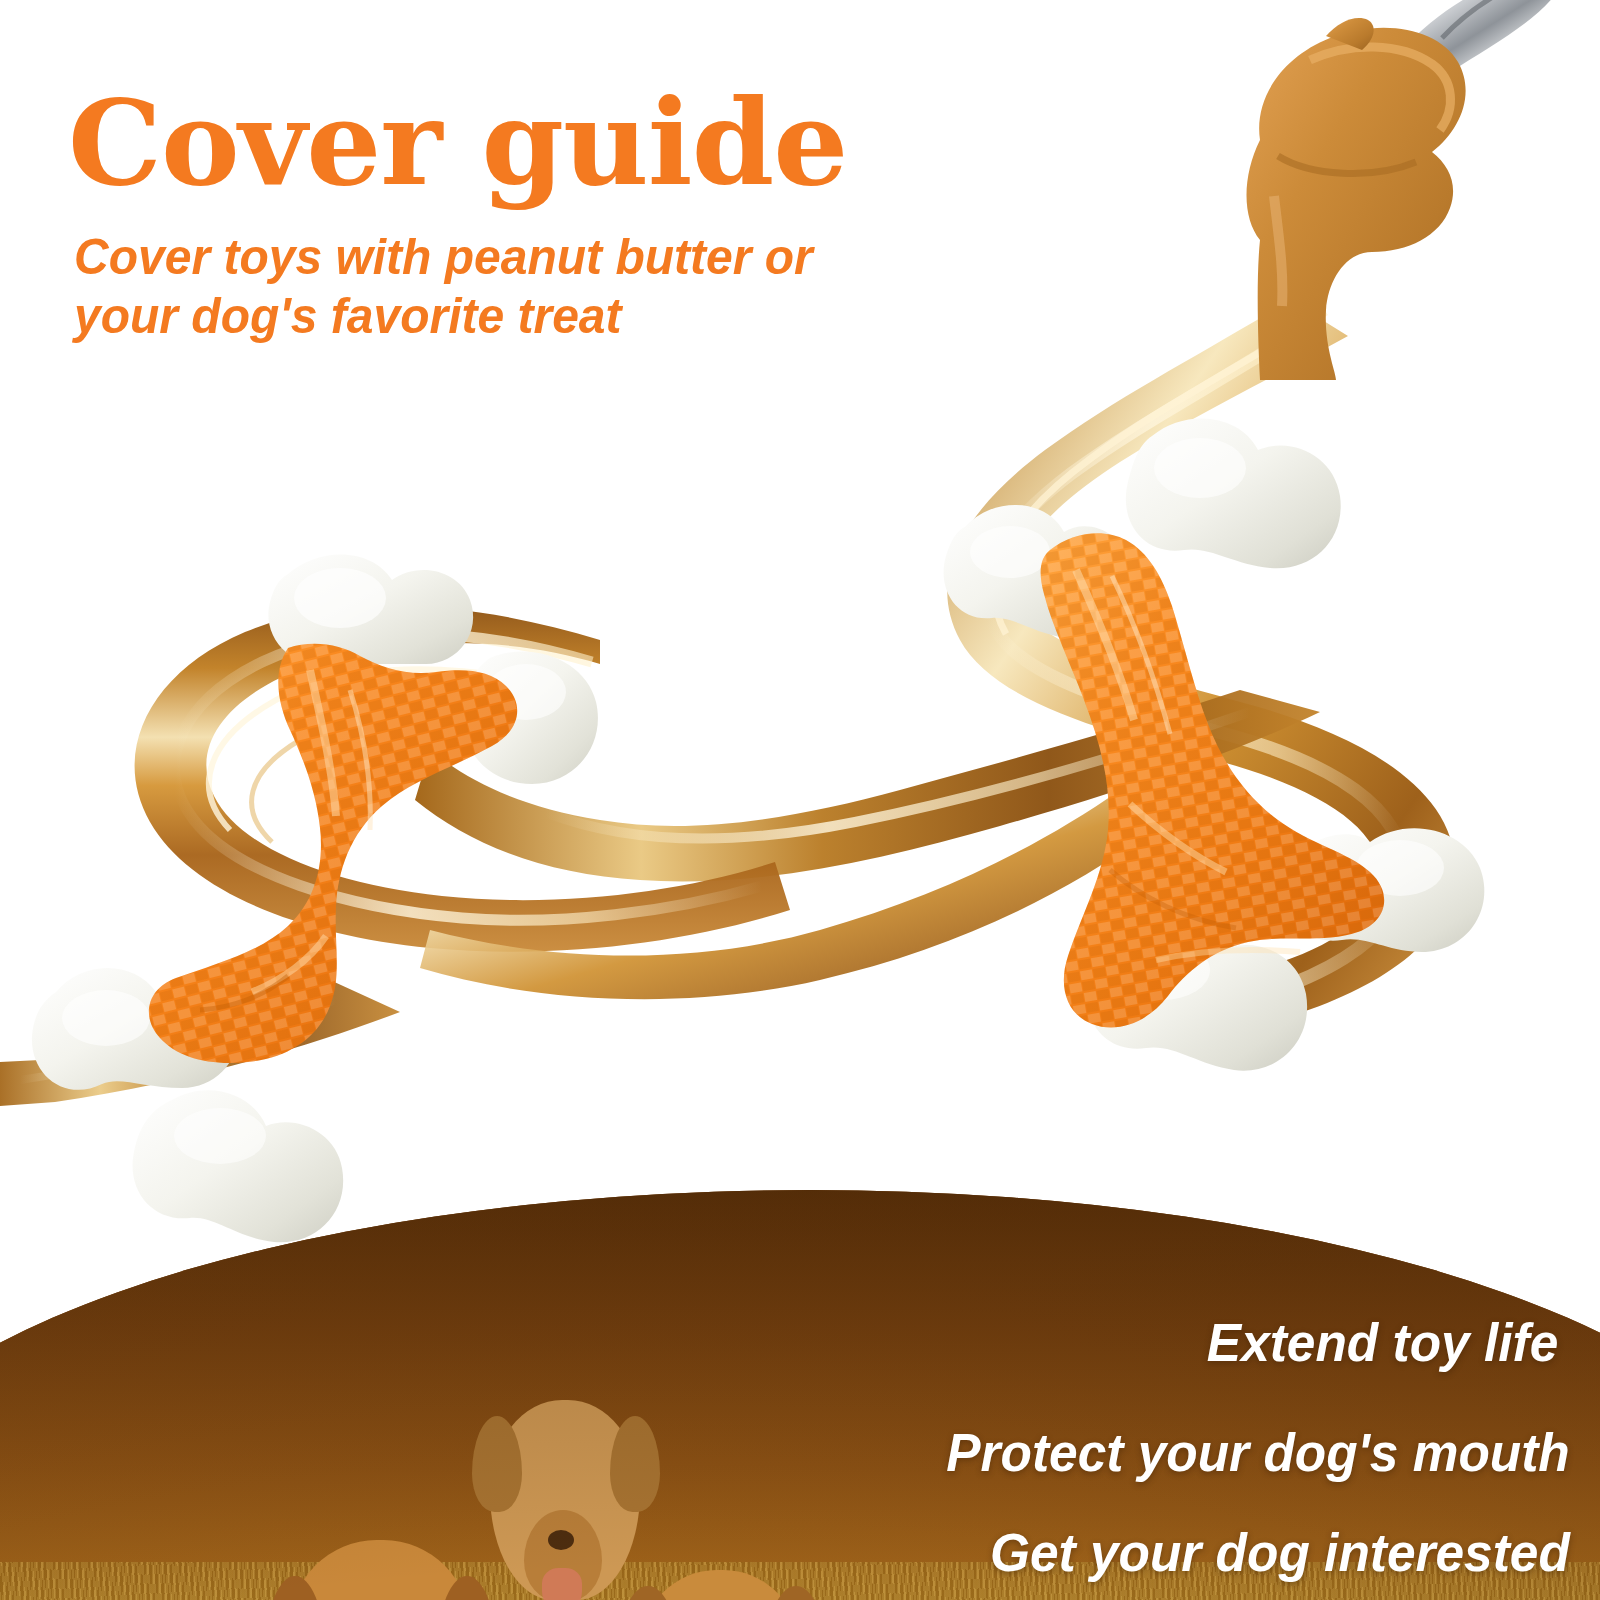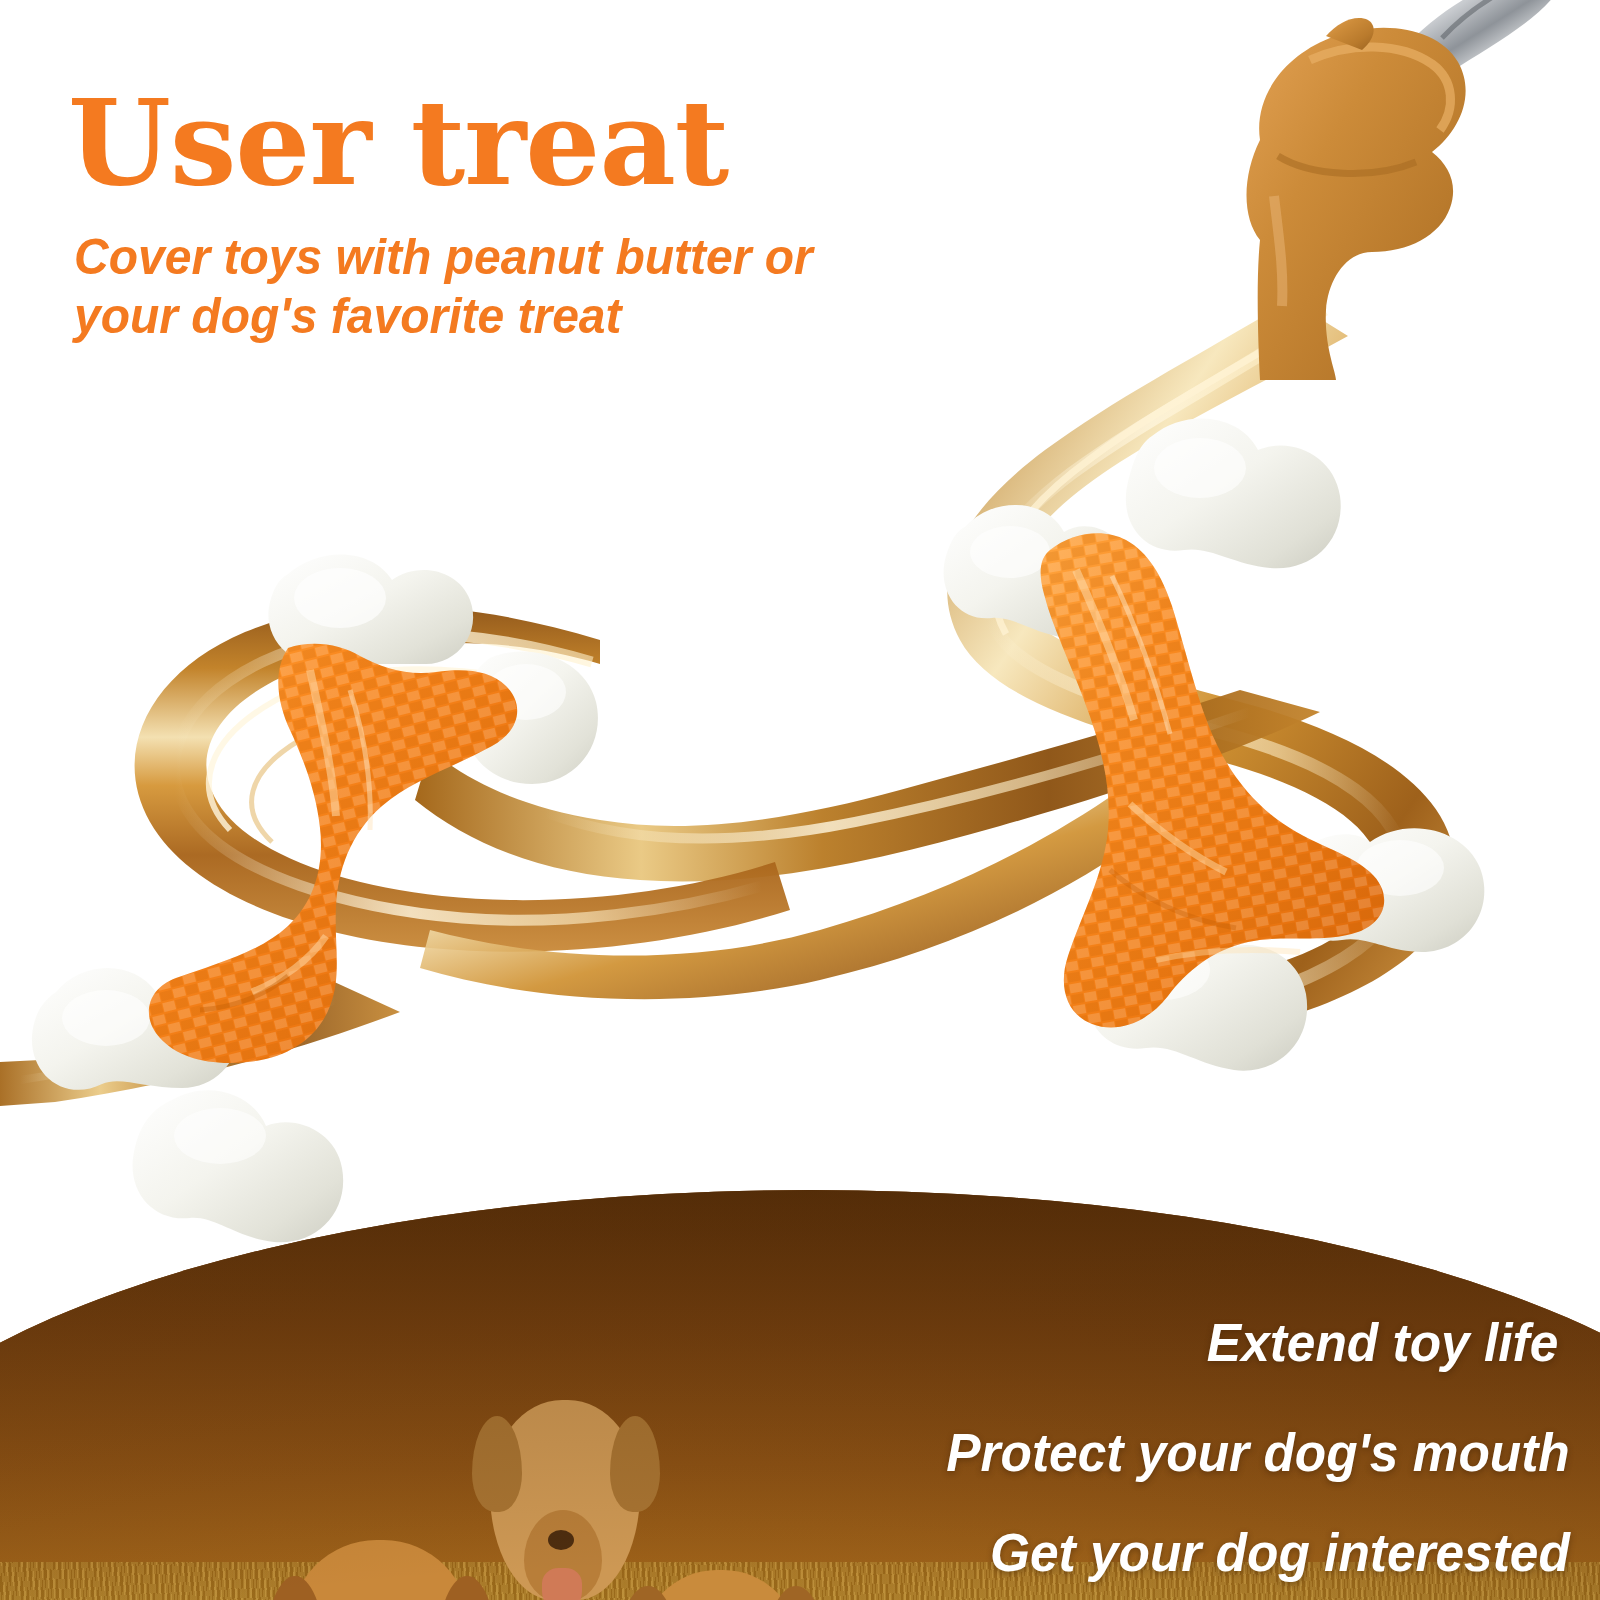--- a/index.html
+++ b/index.html
@@ -405,21 +405,21 @@
                C138,172 140,158 150,150 Z" fill="url(#texR)"></path>
       <path d="M176,170 C196,214 218,266 234,320" fill="none" stroke="#ffdba8" stroke-width="8" opacity=".55"></path>
       <path d="M212,176 C236,226 256,282 270,334" fill="none" stroke="#ffe8c4" stroke-width="5" opacity=".5"></path>
       <path d="M230,404 C258,430 290,454 326,472" fill="none" stroke="#ffdba8" stroke-width="7" opacity=".5"></path>
       <path d="M210,470 C242,498 286,520 336,528" fill="none" stroke="#c25f06" stroke-width="5" opacity=".35"></path>
       <path d="M256,560 C300,550 352,548 400,552" fill="none" stroke="#ffe0b0" stroke-width="6" opacity=".4"></path>
     </g>
   </svg>
 
   <div id="headline-block">
-    <h1 id="page-title">User treat</h1>
+    <h1 id="page-title">Cover guide</h1>
     <div id="subtitle">Cover toys with peanut butter or your dog's favorite treat</div>
   </div>
 
   <div id="photo-band">
     <div class="sky"></div>
     <div class="grass"></div>
 
     <div class="dog" style="left:400px;top:330px;width:330px;height:430px;">
 
       <div class="head" style="left:60px;top:20px;width:180px;height:190px;background:#c9883a;"></div>

